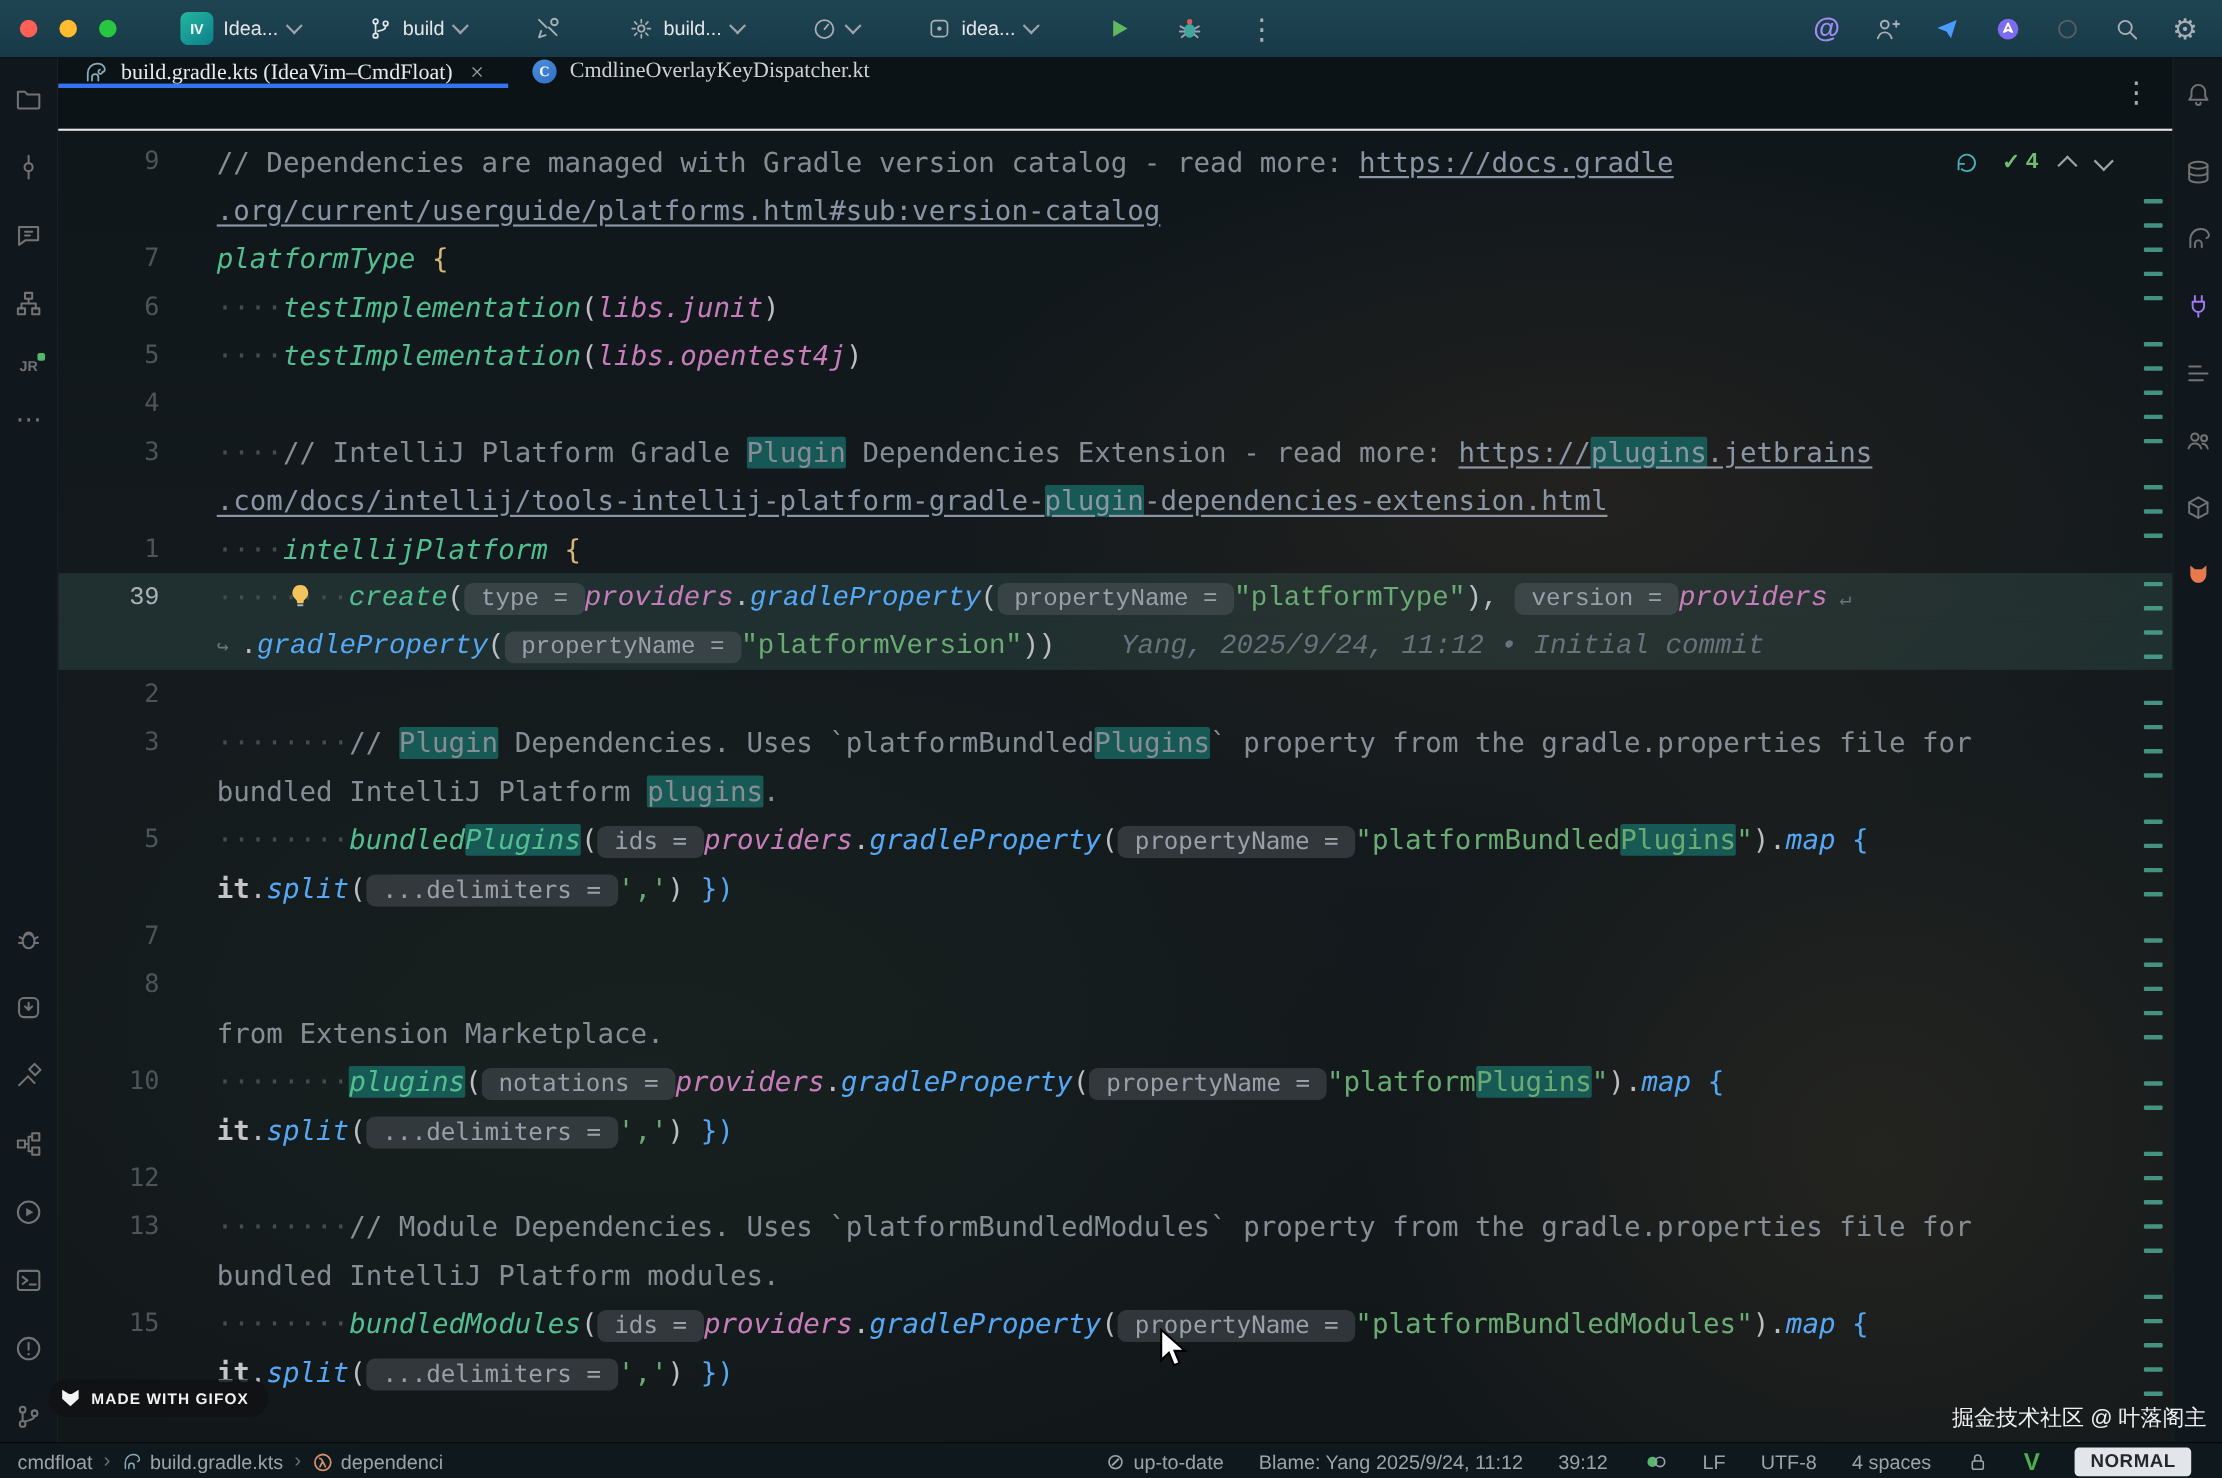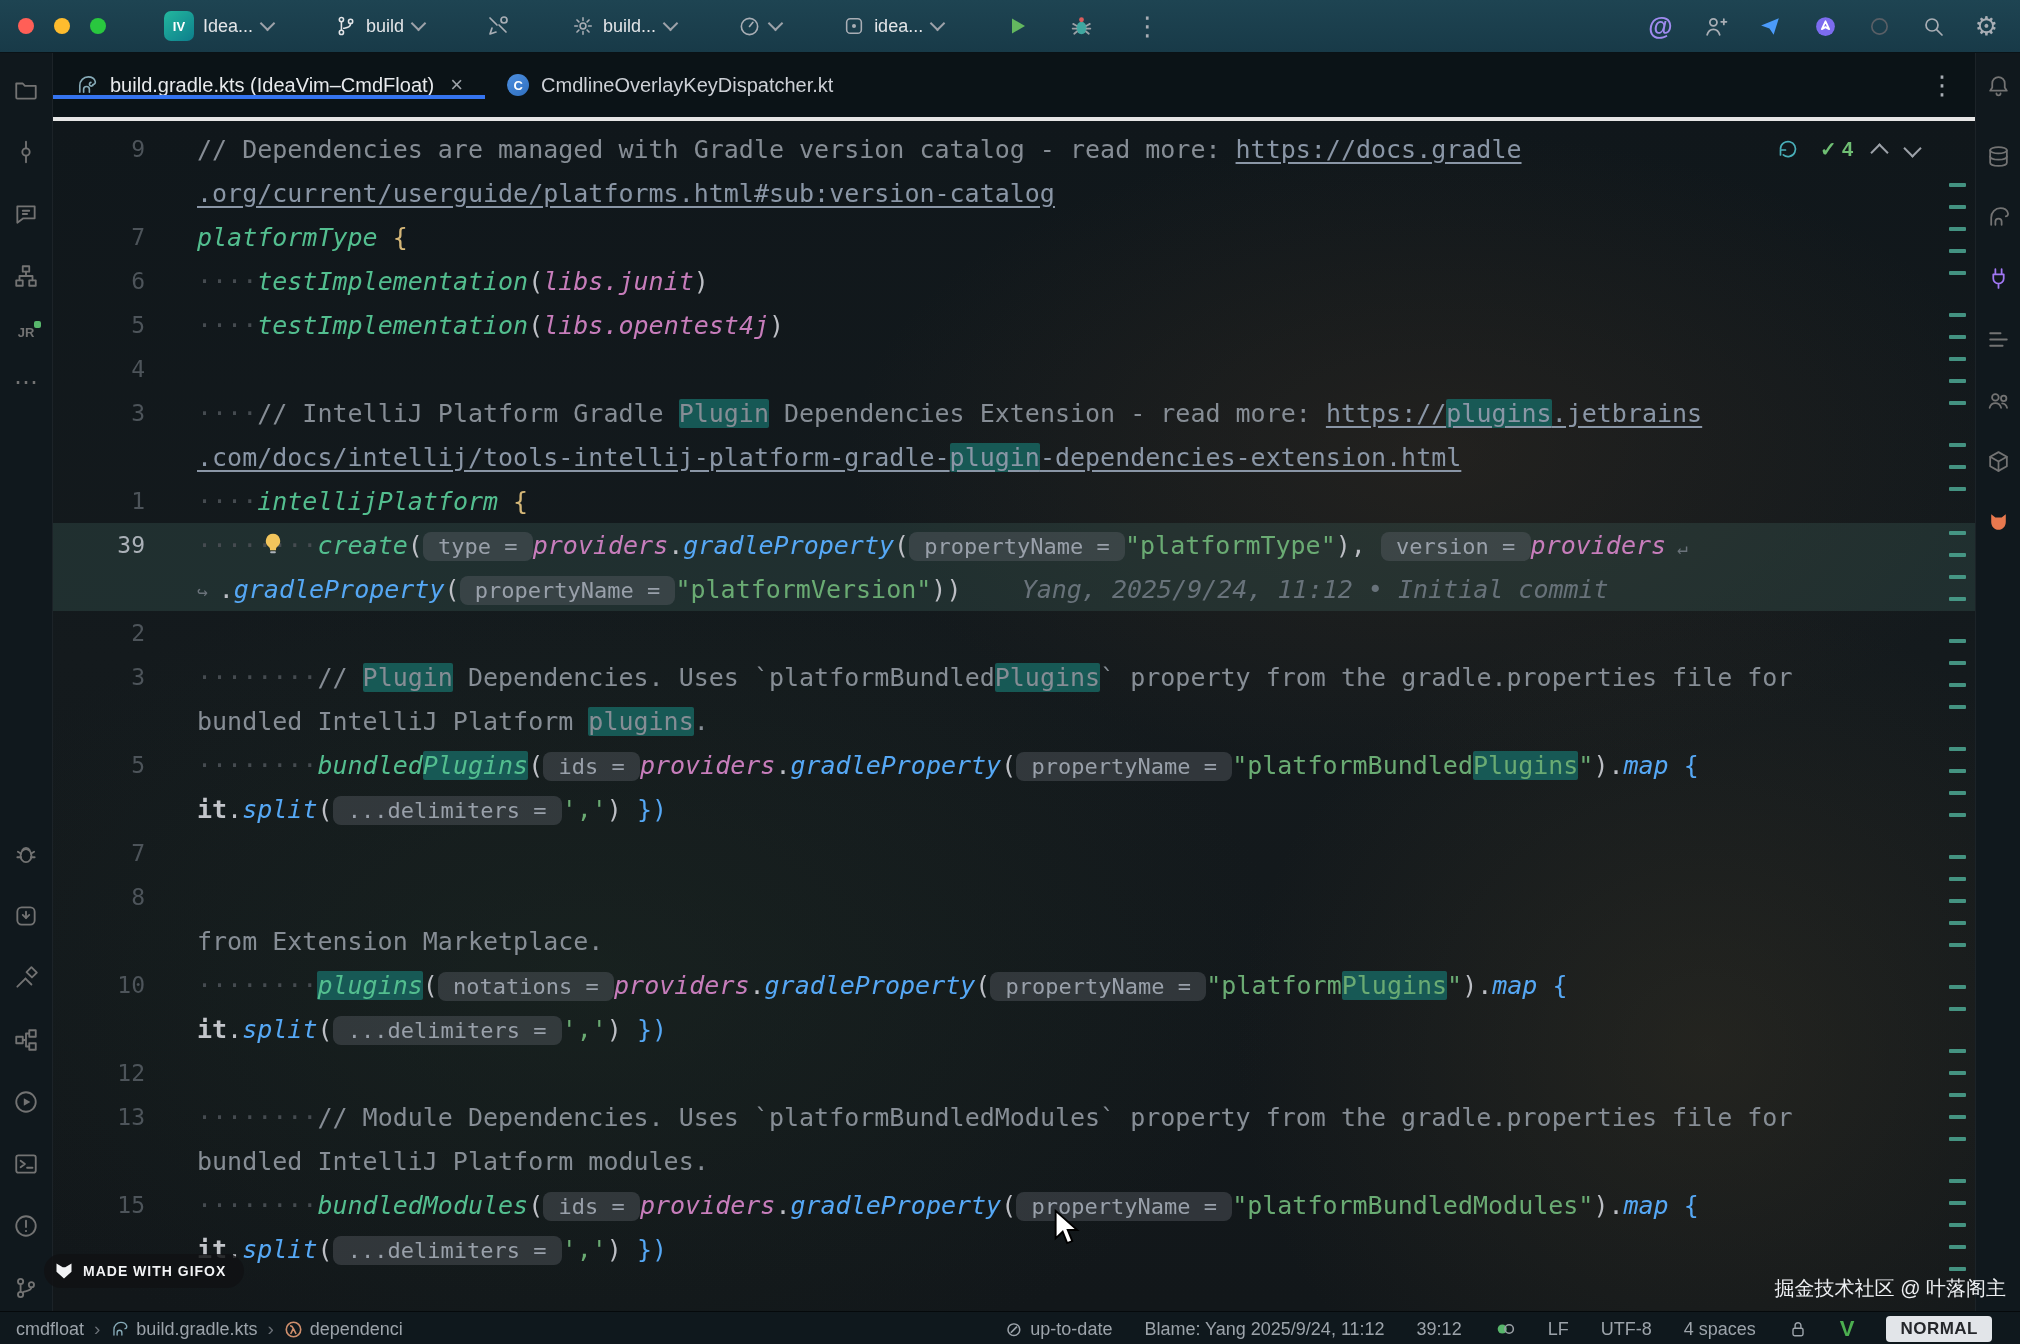--- a/index.html
+++ b/index.html
@@ -35,42 +35,42 @@
   #right-stripe{width:44px;border-left:1px solid rgba(255,255,255,.05);padding:20px 0 10px;}
   .stripe .sic{color:#737373;margin-bottom:36px;display:flex;flex-direction:column;align-items:center;}
   .stripe .grow{flex:1;}
   .jr{font-size:13px;font-weight:700;color:#9BA0A6;position:relative;}
   .jr i{position:absolute;right:-7px;top:-4px;width:7px;height:7px;background:#57B66B;border-radius:2px;}
   .more-glyph{font-size:24px;color:#9BA0A6;line-height:.5;}
 
   #center{flex:1;display:flex;flex-direction:column;min-width:0;}
 
   
-  #tabbar{height:64px;display:flex;align-items:center;background:rgba(12,19,23,.95);
-          border-bottom:4px solid #e5e5e5;color:#CDD0D6;}
+  #tabbar{height:64px;display:flex;align-items:flex-start;background:rgba(12,19,23,.95);
+          border-bottom:2px solid #e5e5e5;color:#CDD0D6;font-family:Liberation Serif, serif;}
   .tab{display:flex;align-items:center;gap:12px;padding:0 22px;font-size:20px;position:relative;}
   .tab.active{color:#E8EAED;}
   .tab.active::after{content:'';position:absolute;left:0;right:0;bottom:-1px;height:4px;background:#3574F0;}
   .tab .close{color:#9DA2A8;font-size:22px;margin-left:4px;}
   .class-badge{width:22px;height:22px;border-radius:50%;background:linear-gradient(145deg,#4D8FE0,#2F6FBF);
                color:#fff;font-size:13px;font-weight:700;display:flex;align-items:center;justify-content:center;}
   .tab-spacer{flex:1;}
   .tab-kebab{align-self:center;font-size:26px;color:#A9AEB5;padding:0 20px;line-height:1;}
 
   
   #editor{flex:1;position:relative;overflow:hidden;
     background:
       radial-gradient(950px 520px at 72% 28%,rgba(66,50,36,.33),transparent 62%),
       radial-gradient(760px 720px at 86% 78%,rgba(74,63,42,.30),transparent 62%),
       radial-gradient(1050px 640px at 28% 72%,rgba(30,44,36,.42),transparent 66%),
       linear-gradient(180deg,#10171B 0%,#141A1D 45%,#12171A 100%);}
   #rows{padding-top:6px;}
   .crow{height:44px;display:flex;align-items:center;position:relative;
         font-family:"DejaVu Sans Mono","Liberation Mono",monospace;font-size:25px;}
-  .crow.cur{background:rgba(62,98,94,.30);}
+  .crow.cur{background:rgba(62,98,94,.30);font-family:Liberation Mono, monospace;}
   .lnum{width:124px;padding-right:32px;box-sizing:border-box;flex:none;text-align:right;
         color:#4D545A;font-size:23px;}
   .lnum.on{color:#ABB1B8;}
   .ctext{padding-left:20px;white-space:pre;}
   .seg.t{color:#BCBEC4}
   .seg.c{color:#868D95}
   .seg.l{color:#8A96A6;text-decoration:underline;text-underline-offset:4px;}
   .seg.f{color:#53BE8F;font-style:italic}
   .seg.fb{color:#56A8F5;font-style:italic}
   .seg.p{color:#C77DBB;font-style:italic}

